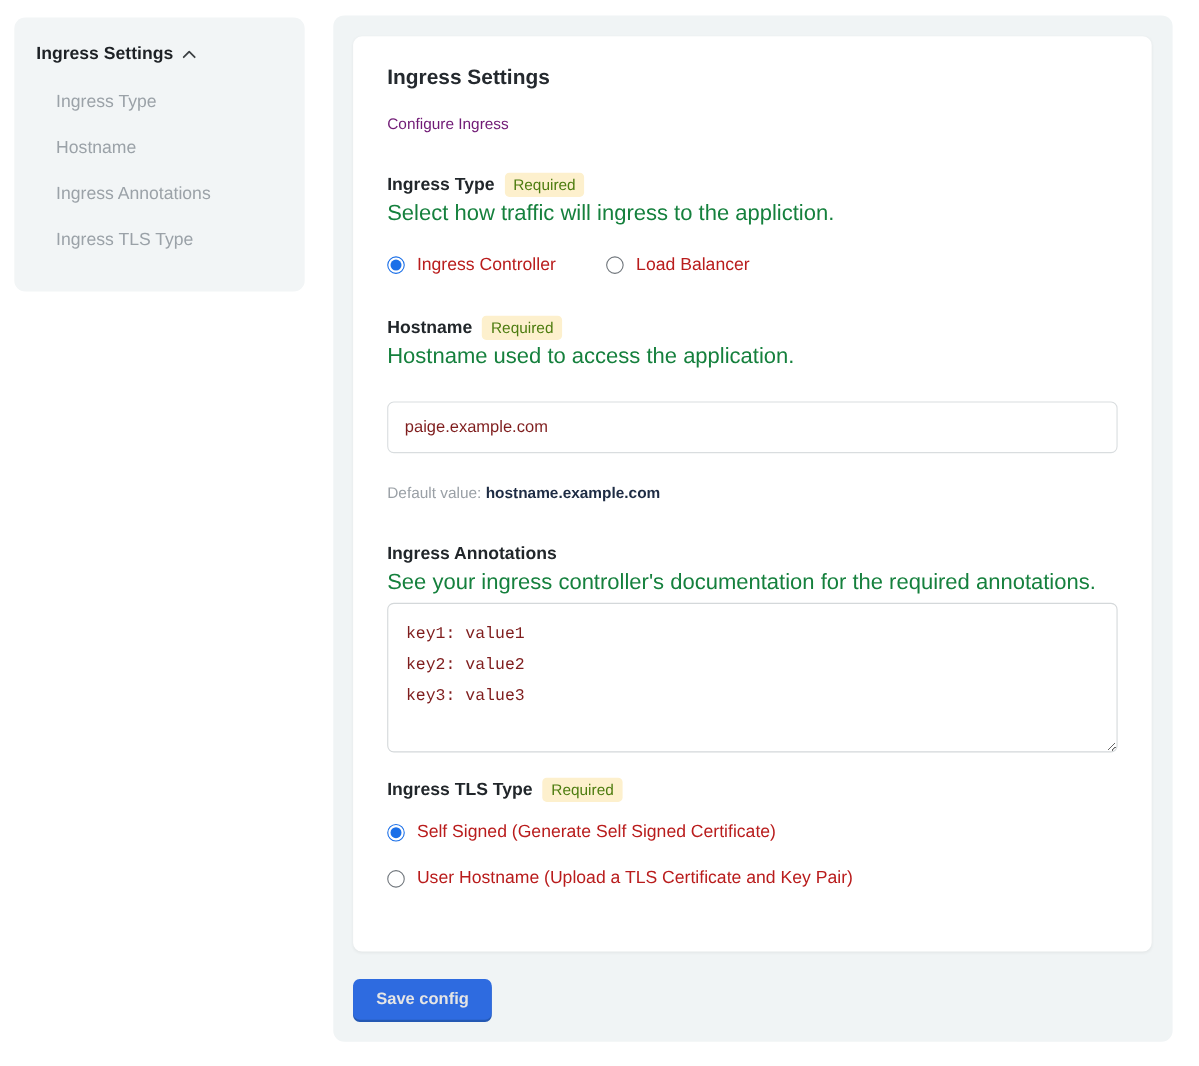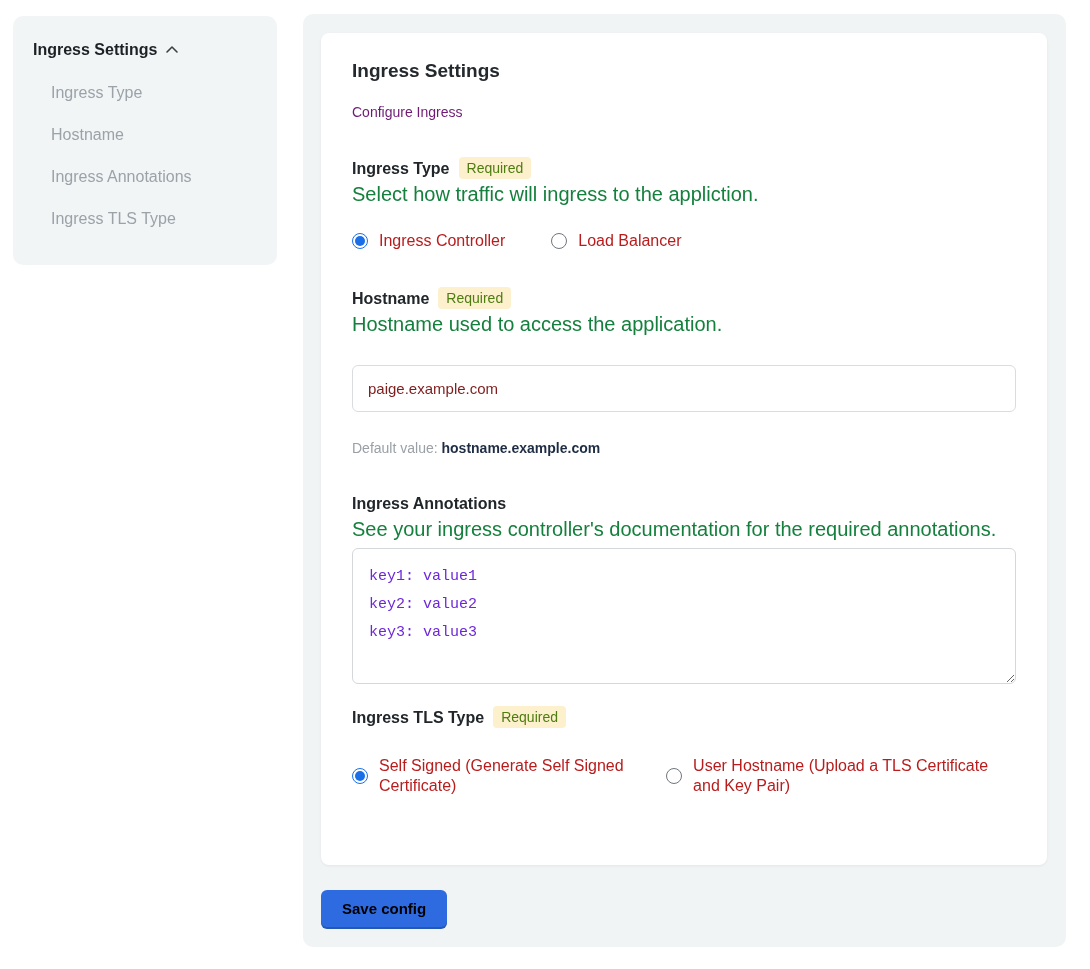--- a/index.html
+++ b/index.html
@@ -51,21 +51,21 @@
   .field-label-row{display:flex;align-items:center;}
   .field-label{font-size:16px;font-weight:600;color:#21262a;line-height:21px;}
   .badge{
     margin-left:9px;background:#fdf0cd;color:#4d7c0f;
     font-size:14px;line-height:14px;padding:4px 8px;border-radius:4px;
   }
   .field-help{margin-top:6px;font-size:20px;color:#15803d;line-height:18px;}
 
   
   .radio-row{margin-top:28px;display:flex;gap:46px;}
-  .radio-col{margin-top:28px;display:flex;flex-direction:row;gap:22px;}
+  .radio-col{margin-top:18px;display:flex;flex-direction:column;gap:22px;}
   .radio-option{display:flex;align-items:center;gap:11px;cursor:pointer;}
   .radio{
     width:16px;height:16px;border-radius:50%;box-sizing:border-box;
     border:1.5px solid #70767c;background:#fff;flex:none;position:relative;
   }
   .radio--on{border-color:#1a6fe8;}
   .radio--on::after{
     content:"";position:absolute;inset:2px;border-radius:50%;background:#1a6fe8;
   }
   .radio-label{font-size:16px;color:#b91c1c;line-height:20px;}
@@ -77,30 +77,30 @@
     font-size:15px;color:#7f1d1d;background:#fff;outline:none;
     font-family:"Liberation Sans","DejaVu Sans",sans-serif;
   }
   .default-line{margin-top:27px;font-size:14px;line-height:18px;color:#9aa0a6;}
   .default-line b{color:#1e2c44;font-weight:700;}
 
   .textarea{
     margin-top:10px;width:664px;height:136px;box-sizing:border-box;
     border:1px solid #d4d8da;border-radius:6px;padding:14px 16px;
     font-family:"Liberation Mono","DejaVu Sans Mono",monospace;
-    font-size:15px;line-height:28px;color:#6d28d9;background:#fff;outline:none;
+    font-size:15px;line-height:28px;color:#7f1d1d;background:#fff;outline:none;
     resize:both;
   }
 
   
   .save-btn{
     position:absolute;left:18px;top:876px;height:37px;padding:0 21px;
     background:#2e6be0;border:none;border-radius:6px;
     box-shadow:0 2px 0 #2458b3;cursor:pointer;
-    color:#000000;font-size:15px;font-weight:700;
+    color:#e5e5e5;font-size:15px;font-weight:700;
     font-family:"Liberation Sans","DejaVu Sans",sans-serif;
   }
 </style>
 </head>
 <body>
 
 <nav class="sidebar">
   <div class="sidebar-title-row">
     <span class="sidebar-title">Ingress Settings</span>
     <span class="chevron-up">

